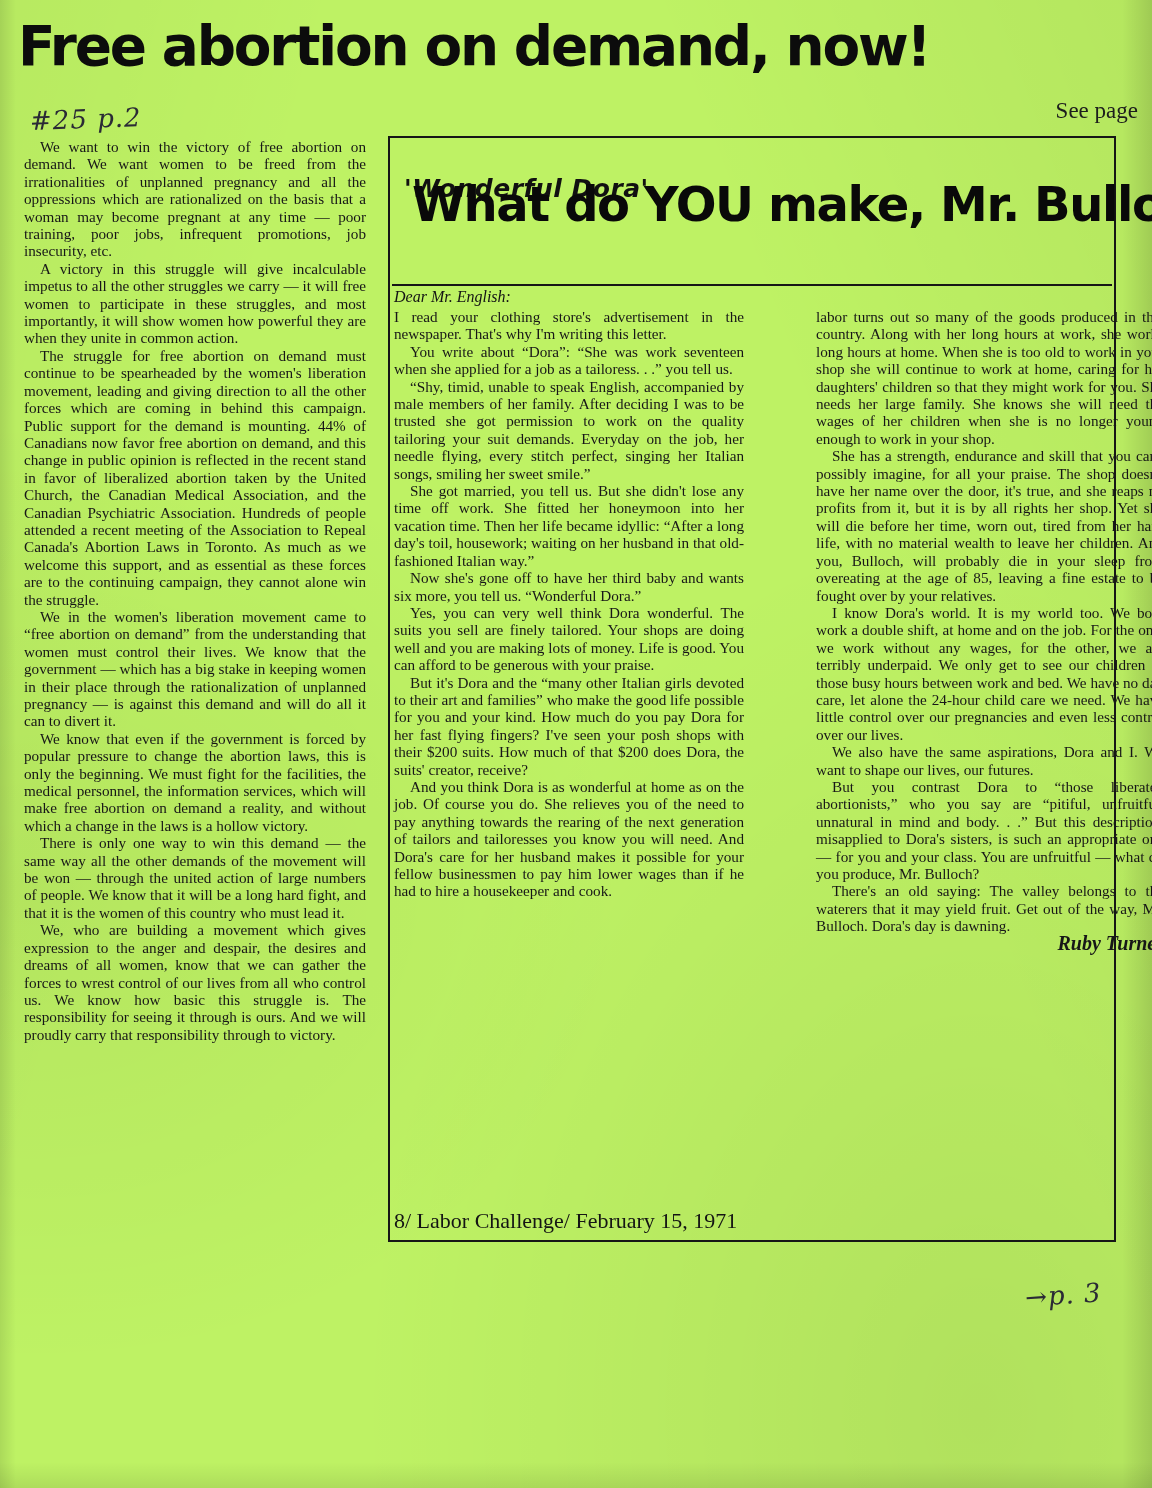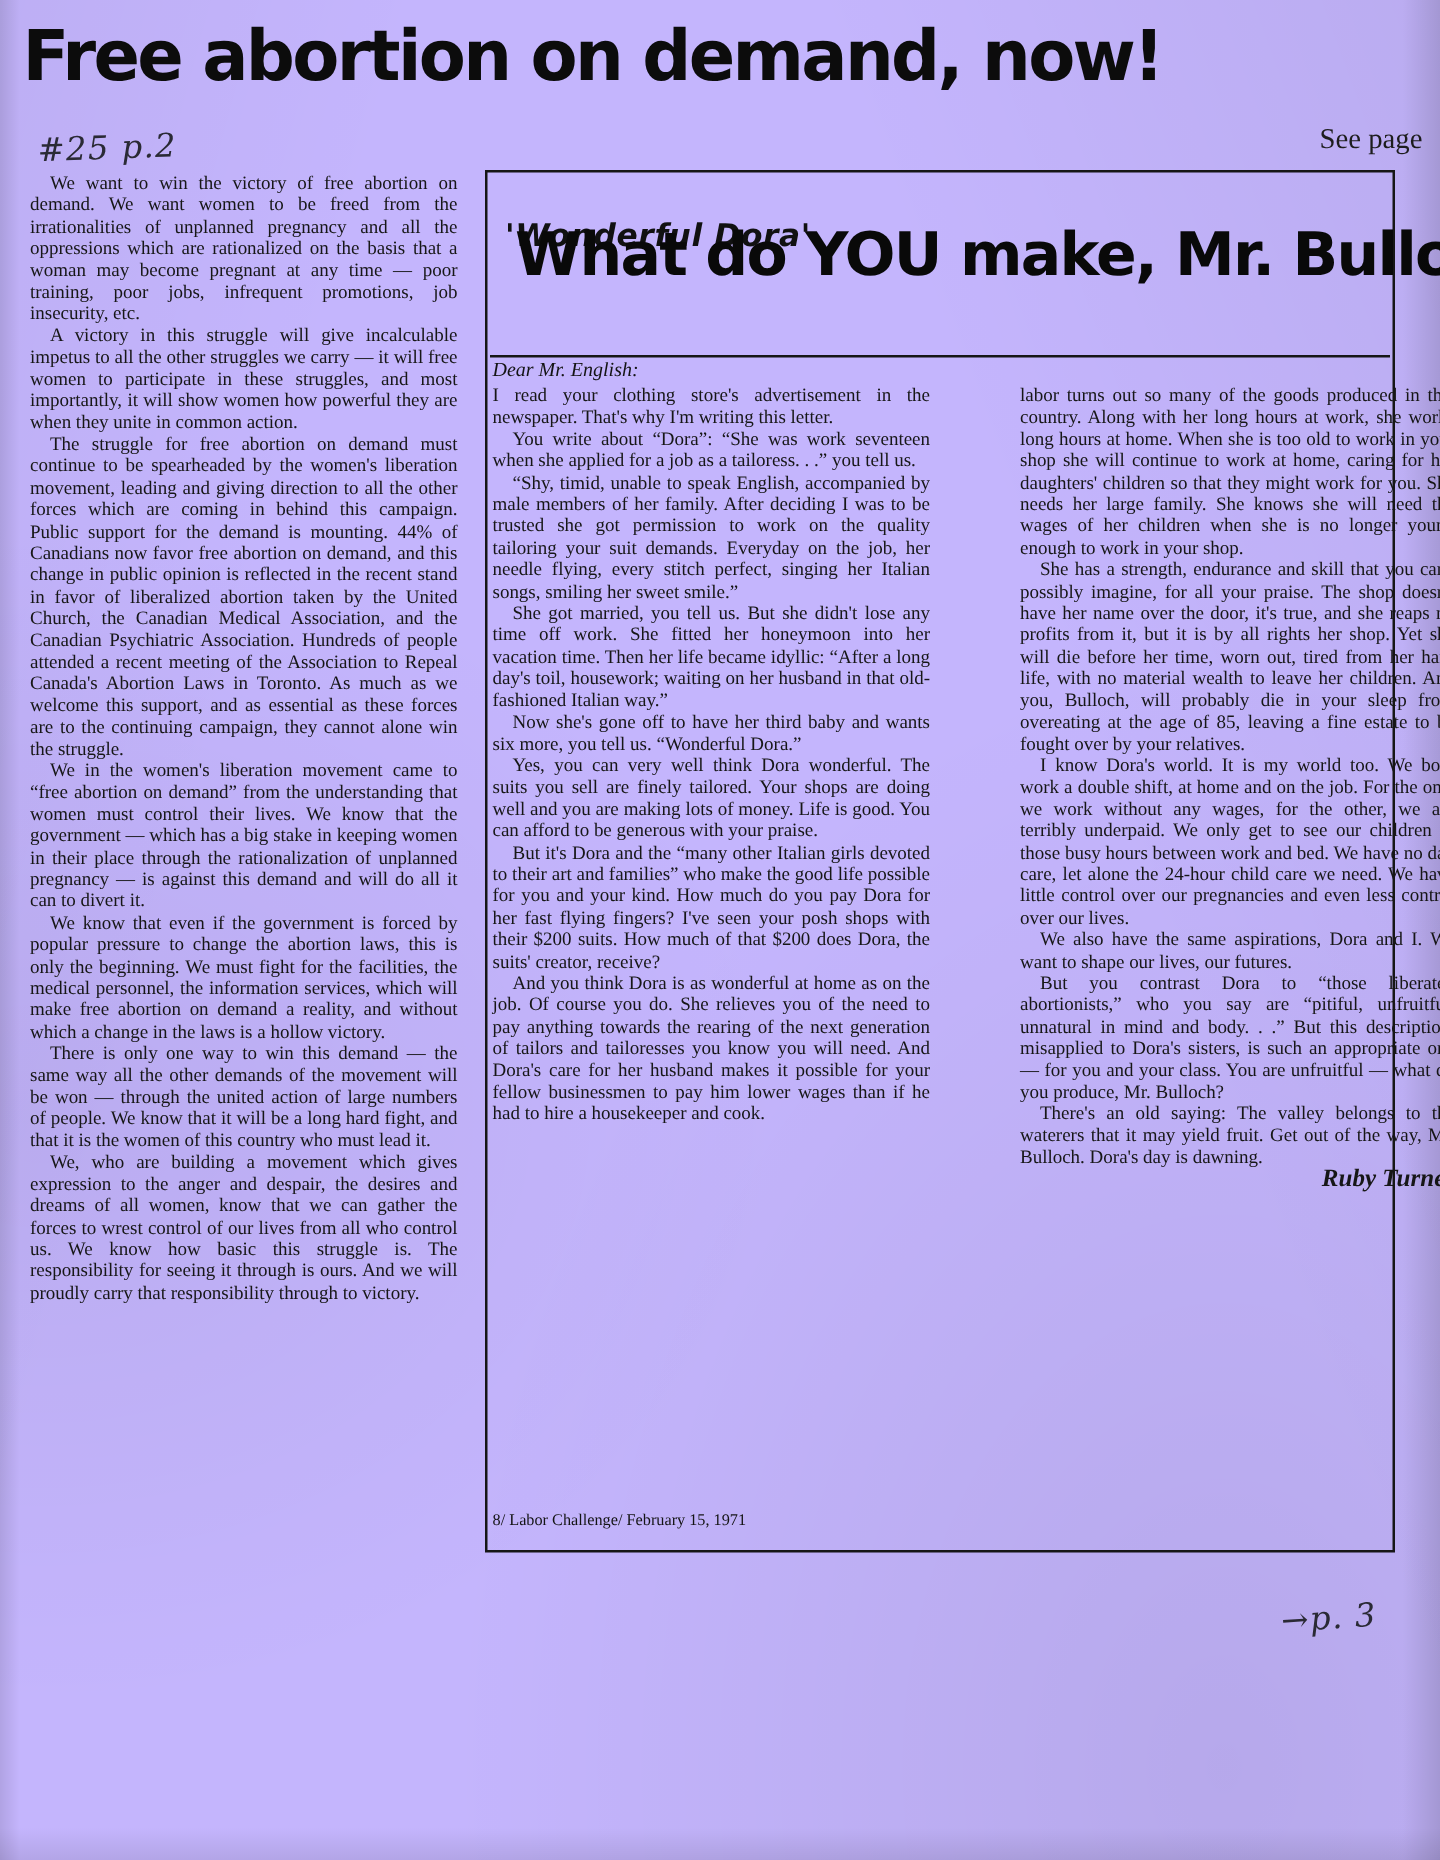--- a/index.html
+++ b/index.html
@@ -11,21 +11,21 @@
     width: 1152px;
     height: 1488px;
     position: relative;
     font-family: "Liberation Serif", serif;
     color: #1a1a1a;
     overflow: hidden;
   }
   .page {
     position: absolute;
     inset: 0;
-    background: #c4b5fd;
+    background: #bef264;
   }
   
   .paper-tint {
     position: absolute;
     inset: 0;
     background:
       linear-gradient(105deg, rgba(0,0,0,0.035) 0%, rgba(0,0,0,0) 22%),
       linear-gradient(250deg, rgba(0,0,0,0.05) 0%, rgba(0,0,0,0) 30%),
       radial-gradient(ellipse at 85% 95%, rgba(0,0,0,0.07) 0%, rgba(0,0,0,0) 45%),
       radial-gradient(ellipse at 3% 60%, rgba(0,0,0,0.05) 0%, rgba(0,0,0,0) 38%);
@@ -169,21 +169,21 @@
     font-style: italic;
     font-weight: bold;
     margin-top: 9px;
     text-indent: 0;
     font-size: 20px;
   }
   .folio {
     position: absolute;
     top: 1208px;
     left: 394px;
-    font-size: 13px;
+    font-size: 22px;
     color: #141414;
     font-family: "Liberation Serif", serif;
   }
   
   .edge-left {
     position: absolute;
     top: 0; left: 0; width: 16px; height: 100%;
     background: linear-gradient(90deg, rgba(0,0,0,0.10), rgba(0,0,0,0));
     pointer-events: none;
   }

